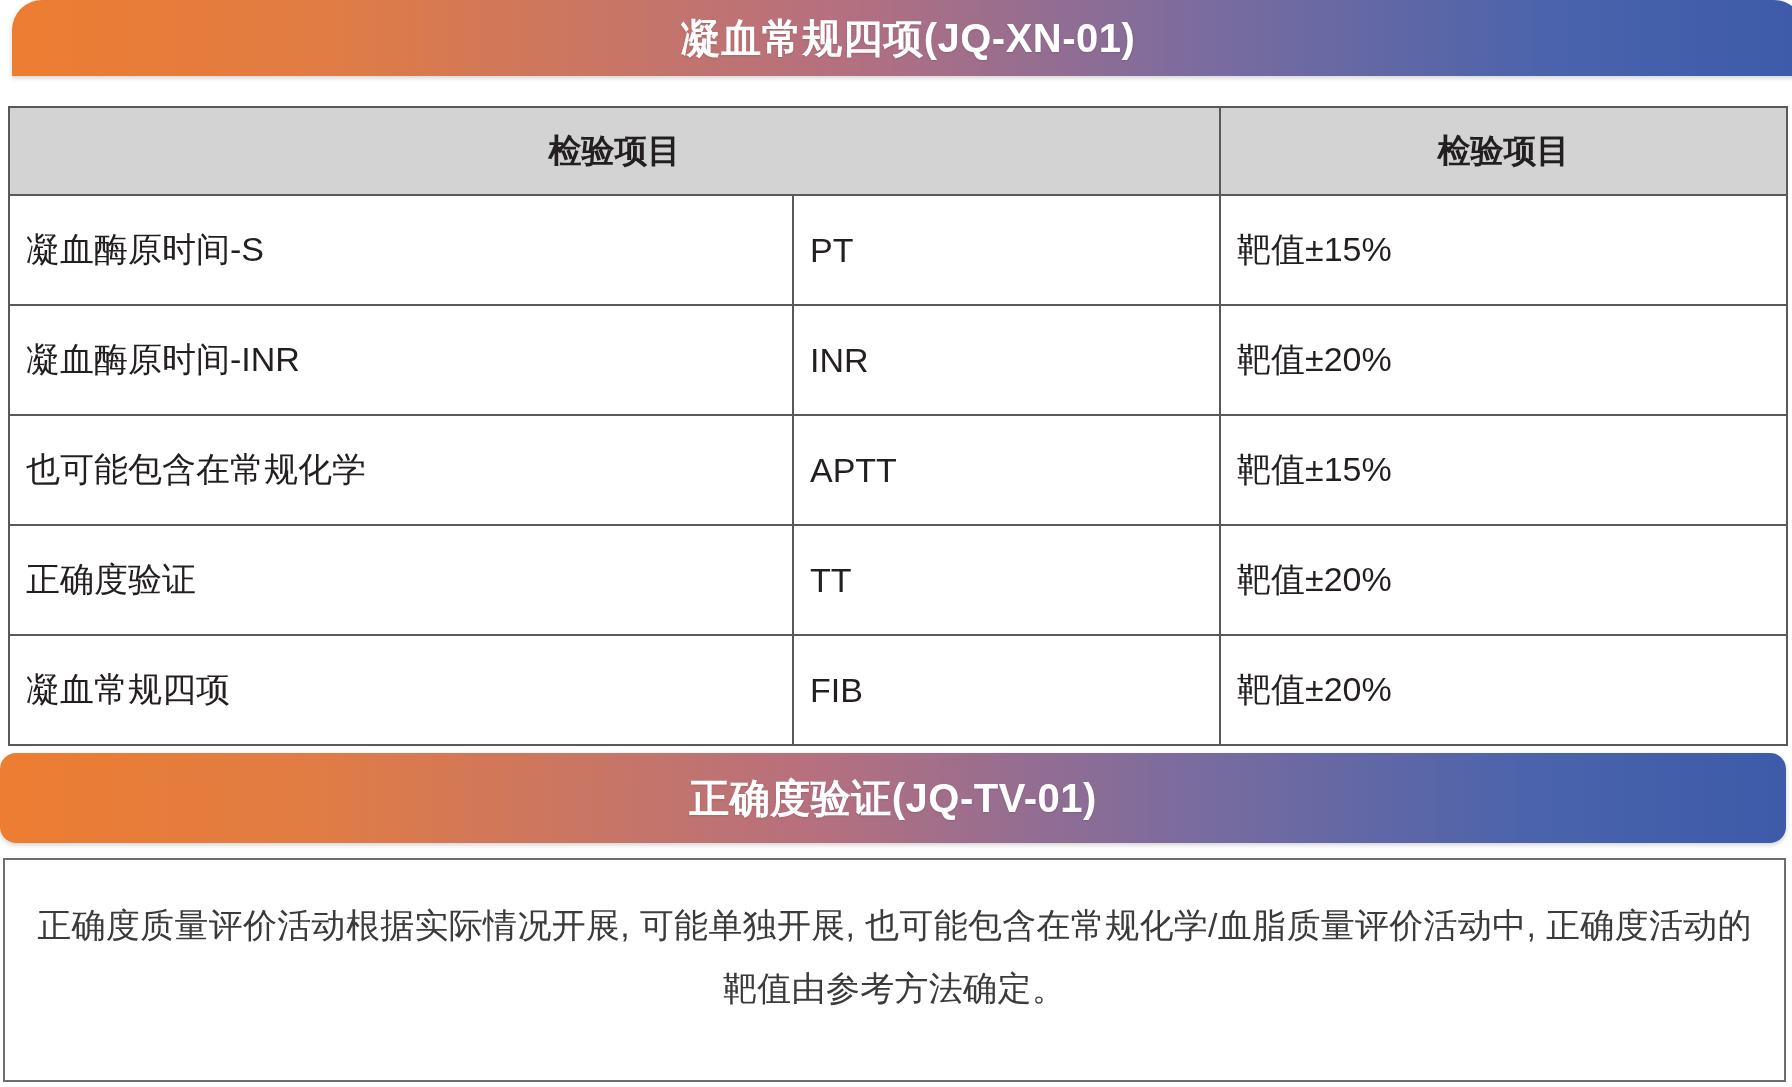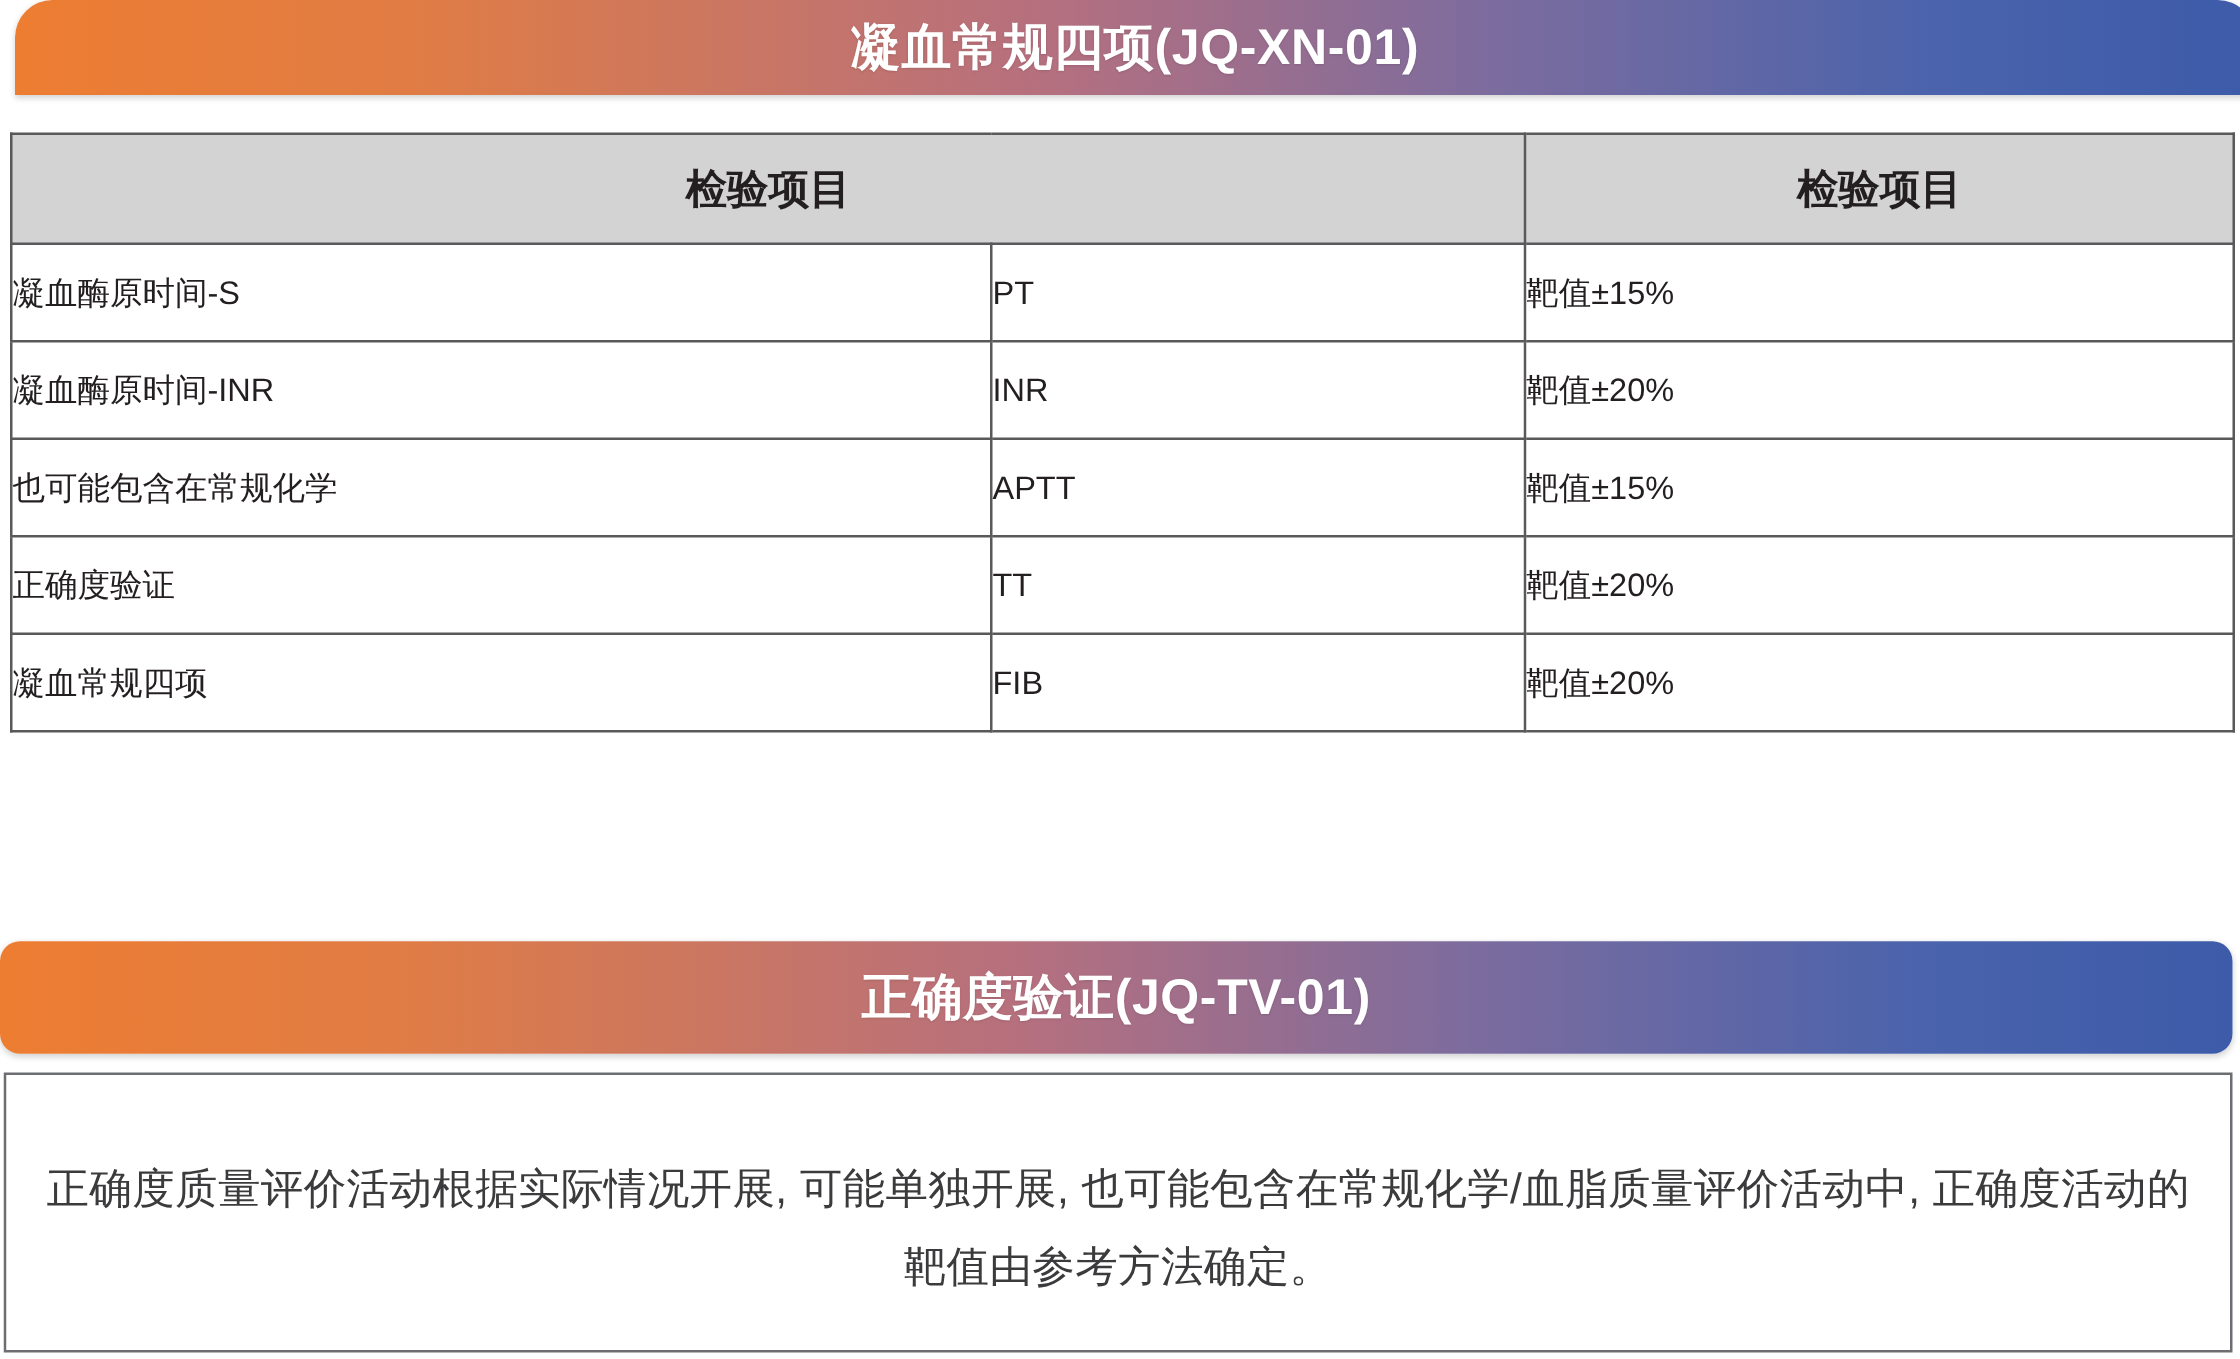--- a/index.html
+++ b/index.html
@@ -76,41 +76,41 @@
   }
   table.data-table thead th {
     background: #d3d3d4;
     font-size: 33px;
     font-weight: bold;
     height: 86px;
     padding: 0;
   }
   table.data-table tbody td {
     background: #ffffff;
-    font-size: 26px;
+    font-size: 34px;
     font-weight: normal;
     height: 76px;
-    padding: 0;
+    padding: 16px;
   }
   col.c-name  { width: 784px; }
   col.c-abbr  { width: 427px; }
   col.c-range { width: 567px; }
 
   
   .note-box {
     position: absolute;
     left: 3px;
     top: 858px;
     width: 1783px;
     height: 224px;
     box-sizing: border-box;
     border: 2px solid #6d6e71;
     background: #ffffff;
     display: flex;
-    align-items: flex-end;
+    align-items: flex-start;
     justify-content: center;
     padding: 0 26px;
   }
   .note-text {
     color: #3b3b3d;
     font-size: 34px;
     line-height: 1.85;
     text-align: center;
     letter-spacing: 0.3px;
   }

